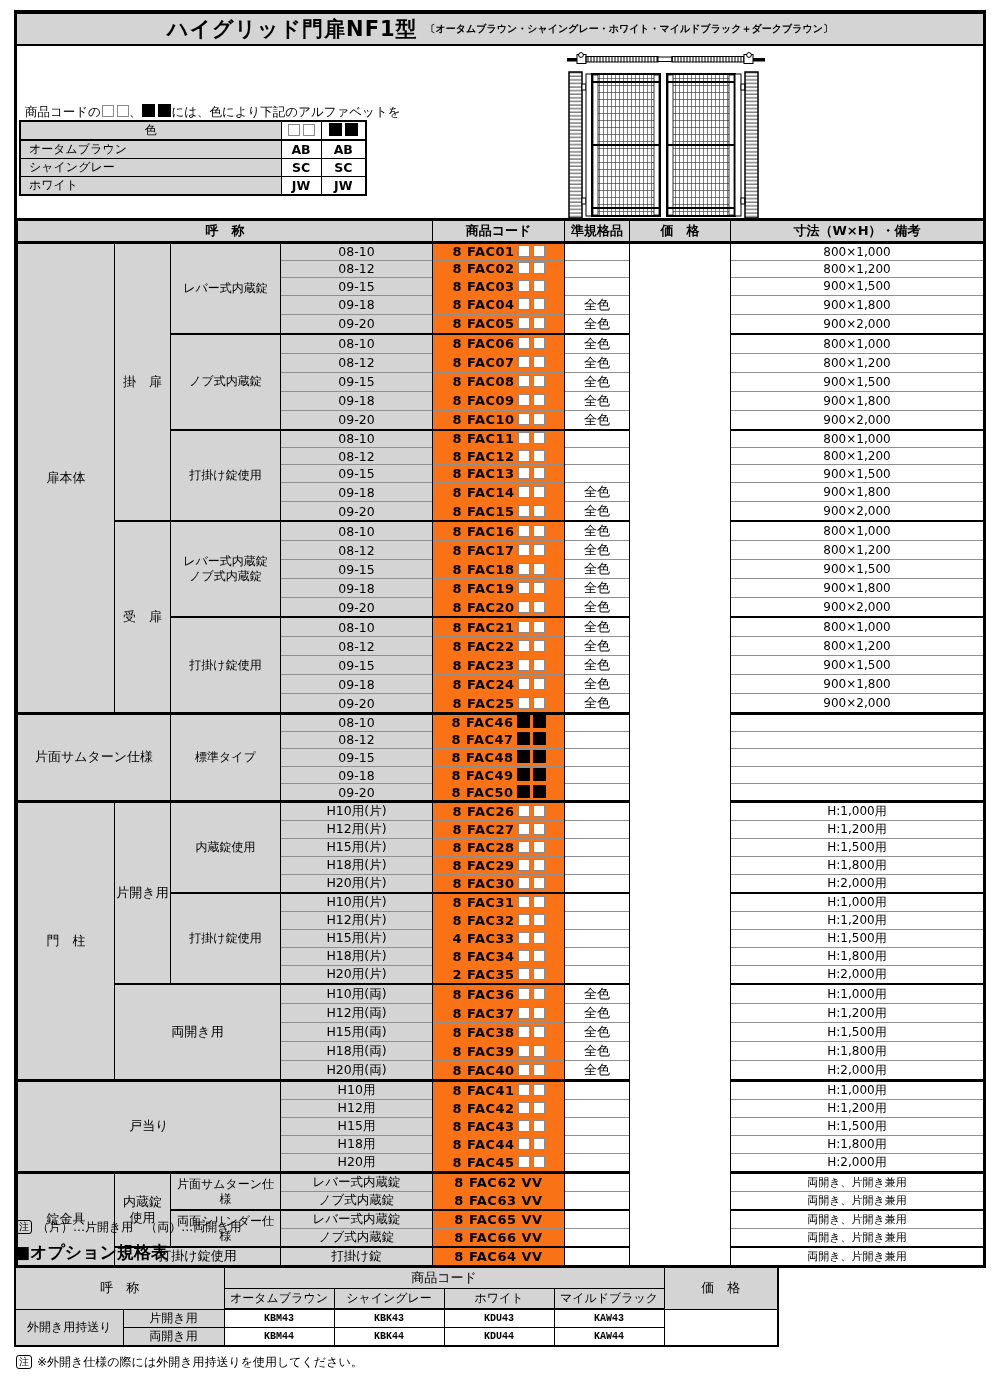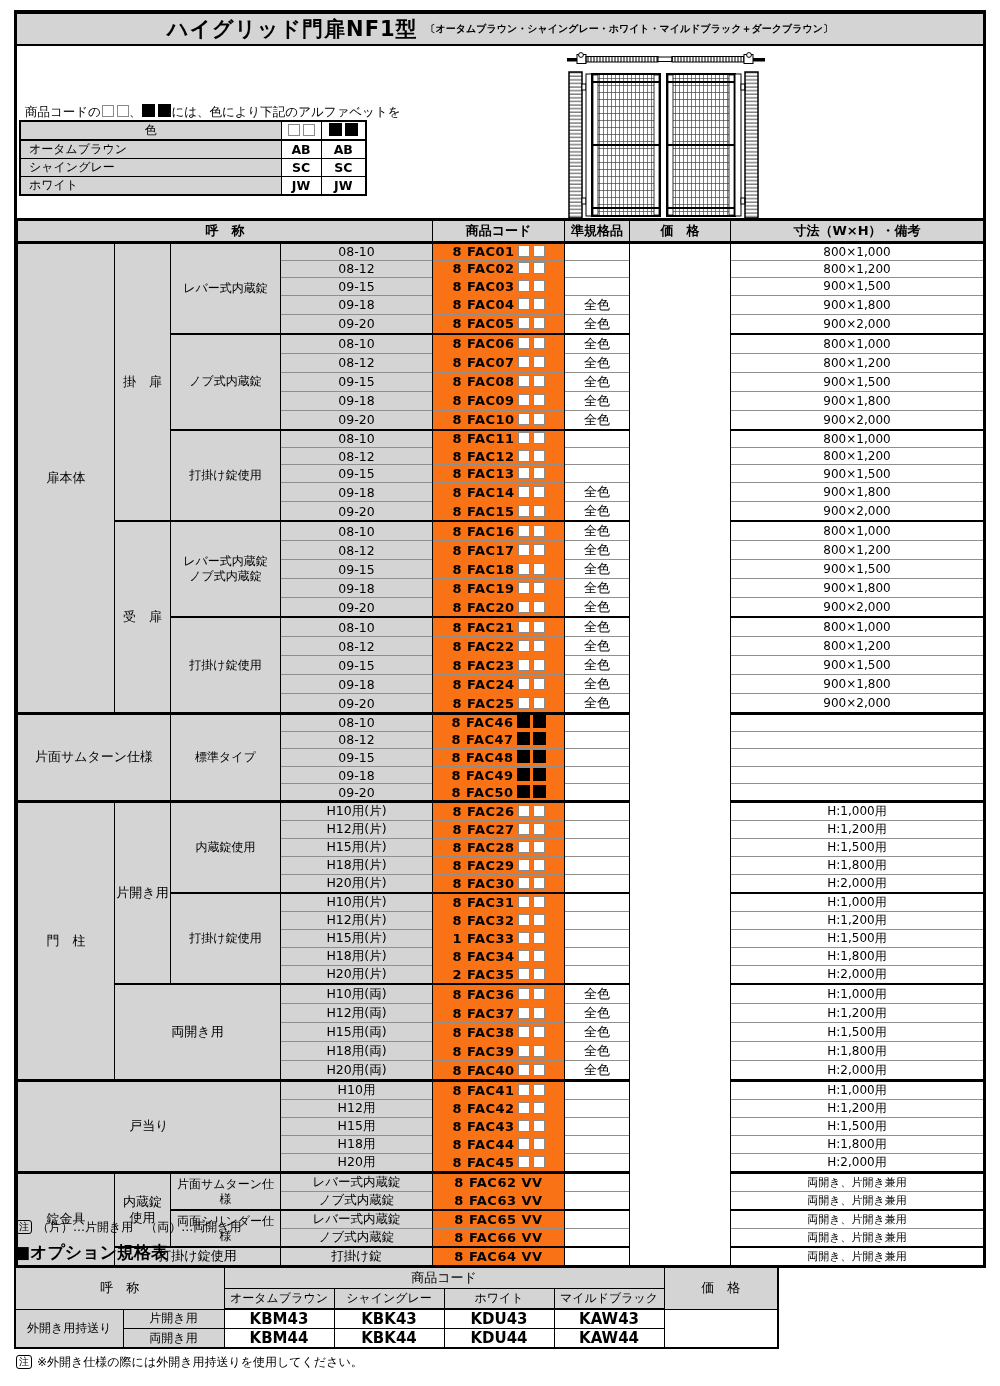--- a/index.html
+++ b/index.html
@@ -46,21 +46,21 @@
   .note-line{position:absolute;left:16px;font-size:12px;}
   .note-mark{display:inline-block;border:1px solid #000;border-radius:3px;font-size:10px;line-height:12px;padding:0 2px;margin-right:5px;vertical-align:1px;}
   .opt-heading{position:absolute;left:14px;top:1241px;font-size:17px;font-weight:bold;}
   .opt-table{position:absolute;left:14px;top:1266px;border-collapse:collapse;table-layout:fixed;width:763px;border:2px solid #000;}
   .opt-table th,.opt-table td{border:1px solid #000;padding:0;text-align:center;box-sizing:border-box;}
   .opt-table th{background:#d4d4d4;font-size:12.5px;font-weight:normal;height:21px;}
   .opt-table th.big{font-size:13px;}
   .opt-table tr.opt-colors th{border-bottom:2px solid #000;font-size:12px;}
   .opt-table td{height:18px;font-size:12px;background:#fff;}
   .opt-table td.olbl{background:#d4d4d4;}
-  .opt-table td.ocode{font-weight:bold;font-size:15px;}
+  .opt-table td.ocode{font-weight:bold;font-size:10px;font-family:Liberation Mono, monospace;}
 </style>
 </head>
 <body>
 
 <div class="page-box">
 
   <div class="title-band">
     <span class="title-main">ハイグリッド門扉NF1型</span>
     <span class="title-variants">〔オータムブラウン・シャイングレー・ホワイト・マイルドブラック＋ダークブラウン〕</span>
   </div>
@@ -401,21 +401,21 @@
           <td class="dims">H:1,000用</td>
         </tr>
         <tr class="sep-thin">
           <td class="size">H12用(片)</td>
           <td class="codec"><span class="code-text">8 FAC32</span><span class="sq"></span><span class="sq"></span></td>
           <td class="semi"></td>
           <td class="dims">H:1,200用</td>
         </tr>
         <tr class="sep-thin">
           <td class="size">H15用(片)</td>
-          <td class="codec"><span class="code-text">1 FAC33</span><span class="sq"></span><span class="sq"></span></td>
+          <td class="codec"><span class="code-text">4 FAC33</span><span class="sq"></span><span class="sq"></span></td>
           <td class="semi"></td>
           <td class="dims">H:1,500用</td>
         </tr>
         <tr class="sep-thin">
           <td class="size">H18用(片)</td>
           <td class="codec"><span class="code-text">8 FAC34</span><span class="sq"></span><span class="sq"></span></td>
           <td class="semi"></td>
           <td class="dims">H:1,800用</td>
         </tr>
         <tr class="sep-thin">

